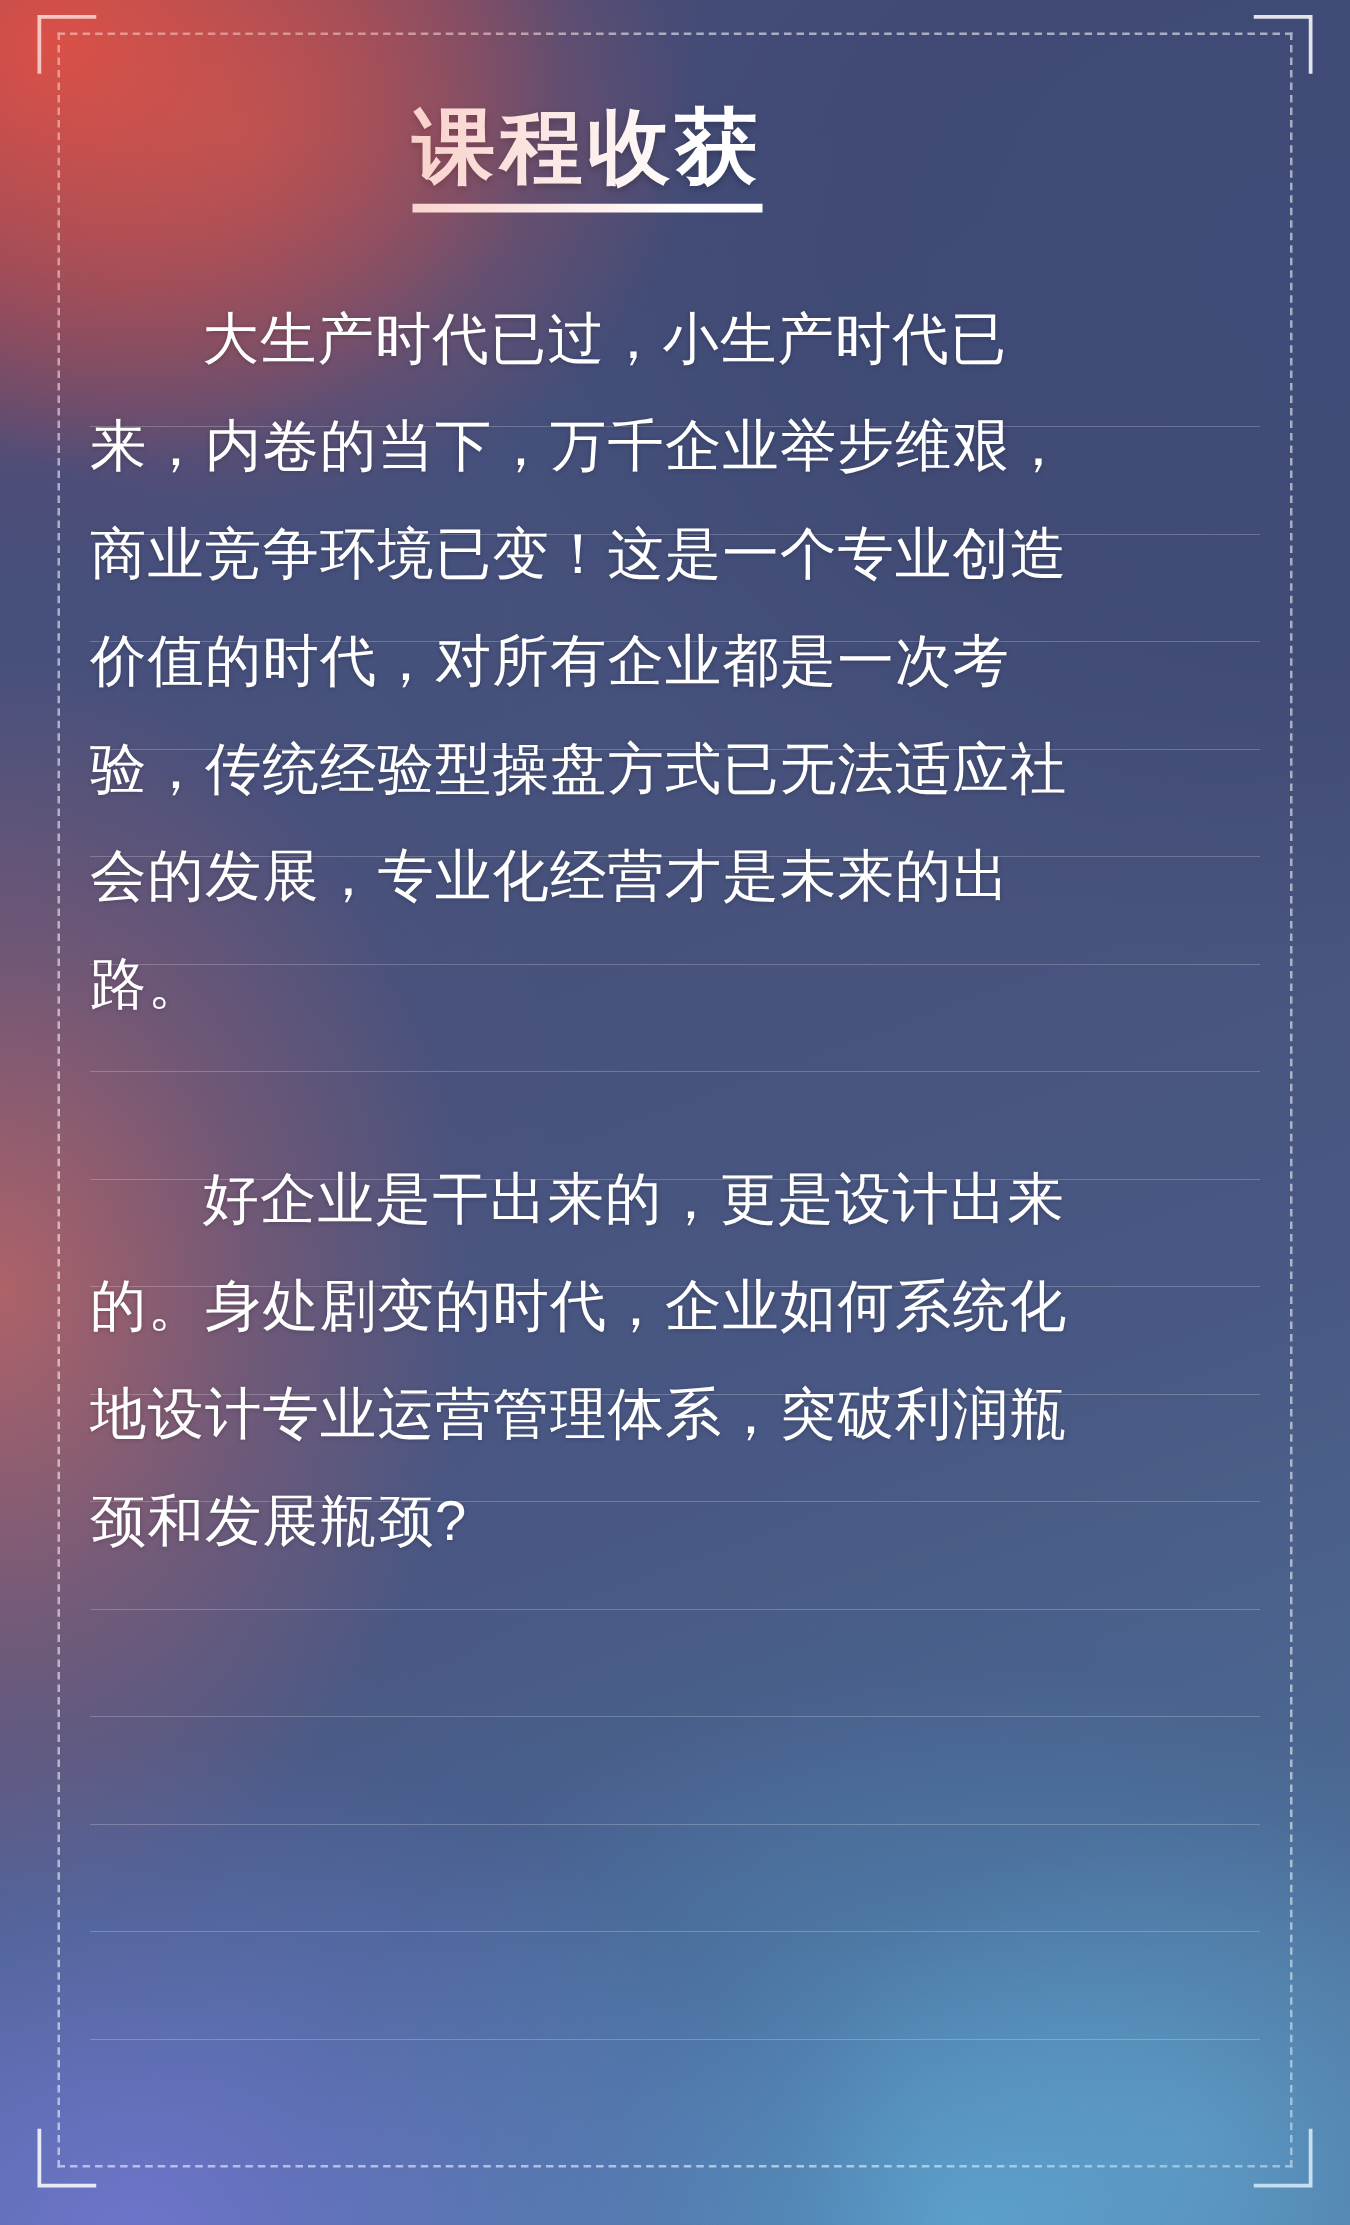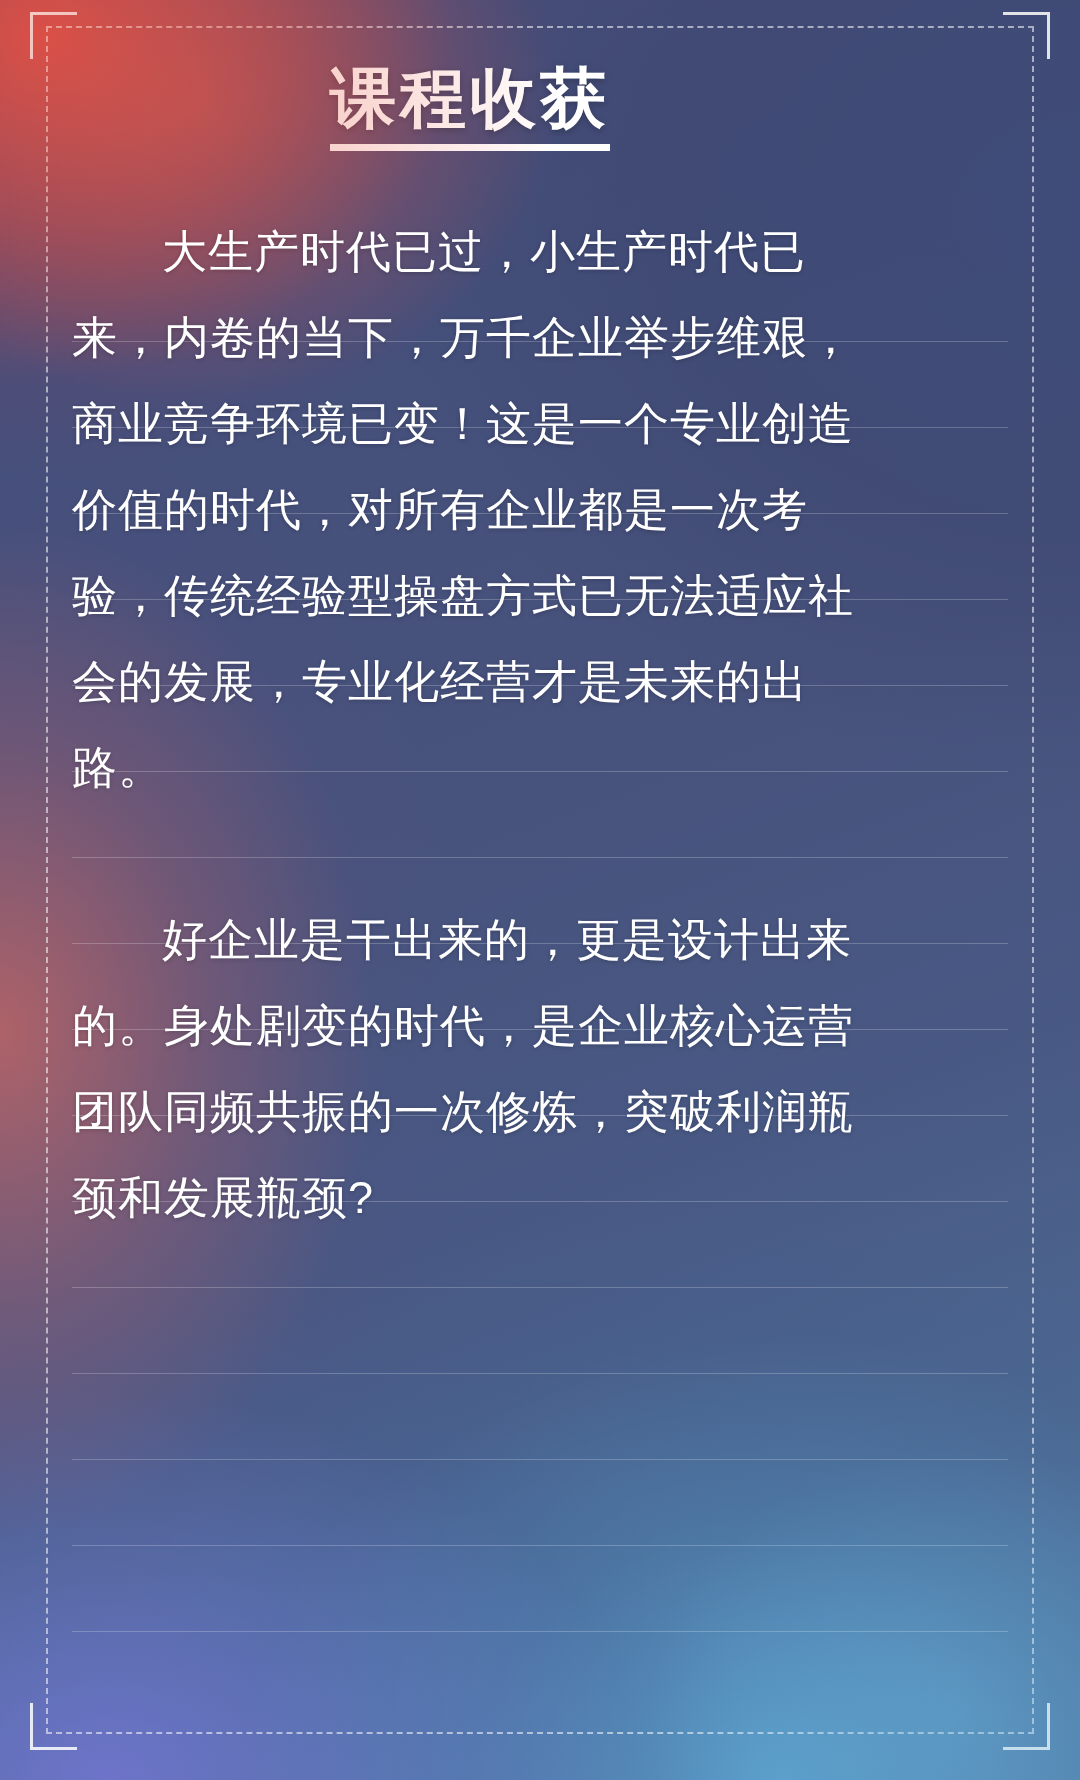--- a/index.html
+++ b/index.html
@@ -62,21 +62,21 @@
   .corner.bl { left: 30px;  bottom: 30px;  border-right: none; border-top: none; }
   .corner.br { right: 30px; bottom: 30px;  border-left: none;  border-top: none; }
 
   .content {
     position: absolute;
     left: 0;
     top: 0;
     width: 940px;
     height: 1780px;
     box-sizing: border-box;
-    padding: 51px 72px 0 72px;
+    padding: 70px 72px 0 72px;
   }
 
   .title-wrap {
     text-align: center;
     margin-top: 8px;
     margin-bottom: 58px;
   }
   .title {
     display: inline-block;
     font-size: 66px;
@@ -140,17 +140,17 @@
   <div class="rules"></div>
 
   <div class="content">
 
     <div class="title-wrap">
       <div class="title">课程收获</div>
     </div>
 
     <div class="body-block">
       <p class="para">大生产时代已过，小生产时代已来，内卷的当下，万千企业举步维艰，商业竞争环境已变！这是一个专业创造价值的时代，对所有企业都是一次考验，传统经验型操盘方式已无法适应社会的发展，专业化经营才是未来的出路。</p>
-      <p class="para spacer-top">好企业是干出来的，更是设计出来的。身处剧变的时代，是企业核心运营团队同频共振的一次修炼，突破利润瓶颈和发展瓶颈?</p>
+      <p class="para spacer-top">好企业是干出来的，更是设计出来的。身处剧变的时代，企业如何系统化地设计专业运营管理体系，突破利润瓶颈和发展瓶颈?</p>
     </div>
 
   </div>
 </div>
 
 </body></html>

